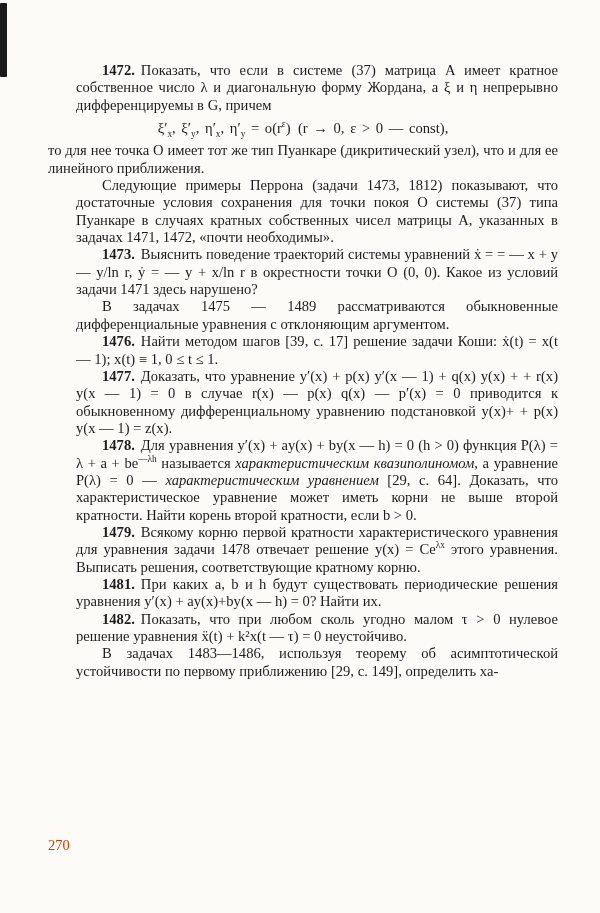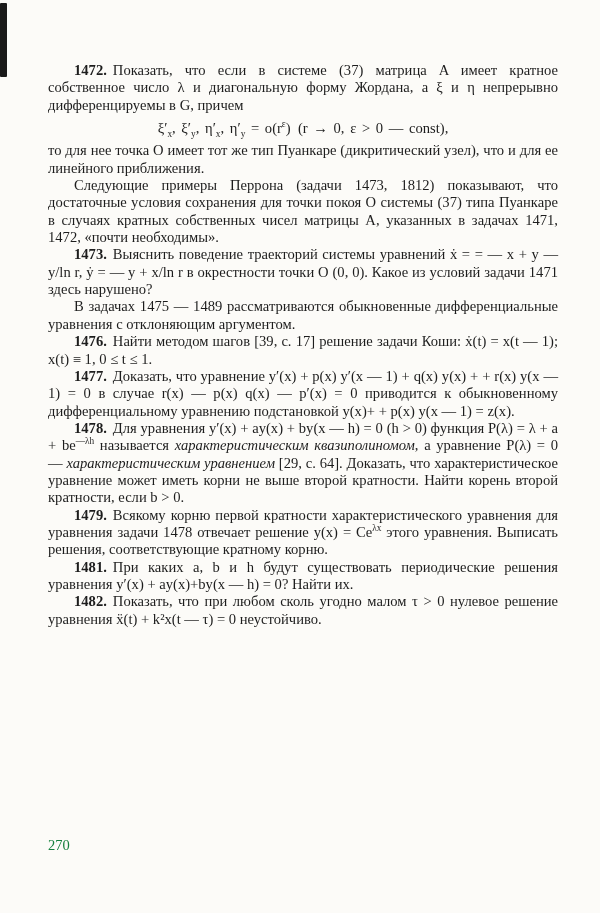--- a/index.html
+++ b/index.html
@@ -9,26 +9,26 @@
   }
   .scan-artifact{
     position:absolute;left:0;top:3px;width:7px;height:74px;background:#1a1a1a;
     filter:blur(0.7px);border-radius:1px;
   }
   .content{
     position:absolute;left:48px;top:62px;width:510px;
     font-size:14.6px;line-height:17.35px;text-align:justify;
   }
   .para{margin:0;}
-  .indent{text-indent:26px;}
+  .indent{text-indent:26px;margin-left:28px;}
   .num{font-weight:700;margin-right:6px;}
   .formula{margin:6px 0 5px 0;text-align:center;text-indent:0;word-spacing:2px;}
   sub,sup{font-size:0.64em;line-height:0;}
   .em{font-style:italic;}
-  .page-number{position:absolute;left:48px;top:837px;font-size:14.5px;color:#15803d;}
+  .page-number{position:absolute;left:48px;top:837px;font-size:14.5px;color:#c2410c;}
 </style>
 </head>
 <body>
 
 <div class="page">
   <div class="scan-artifact"></div>
 
   <div class="content">
 
     <p class="para indent"><b class="num">1472.</b><span>Показать, что если в системе (37) матрица A имеет кратное собственное число λ и диагональную форму Жордана, а ξ и η непрерывно дифференцируемы в G, причем</span></p>
@@ -51,17 +51,18 @@
 
     <p class="para indent"><b class="num">1478.</b><span>Для уравнения  y′(x) + ay(x) + by(x — h) = 0  (h &gt; 0) функция  P(λ) = λ + a + be</span><sup>—λh</sup><span>  называется </span><i class="em">характеристическим квазиполиномом</i><span>,  а уравнение  P(λ) = 0 — </span><i class="em">характеристическим уравнением</i><span> [29, с. 64]. Доказать, что характеристическое уравнение может иметь корни не выше второй кратности.  Найти корень второй кратности, если b &gt; 0.</span></p>
 
     <p class="para indent"><b class="num">1479.</b><span>Всякому корню первой кратности характеристического уравнения для уравнения задачи 1478 отвечает решение y(x) = Ce</span><sup>λx</sup><span> этого уравнения. Выписать решения, соответствующие кратному корню.</span></p>
 
 
     <p class="para indent"><b class="num">1481.</b><span>При каких a, b и h будут существовать периодические решения уравнения y′(x) + ay(x)+by(x — h) = 0? Найти их.</span></p>
 
     <p class="para indent"><b class="num">1482.</b><span>Показать, что при любом сколь угодно малом τ &gt; 0 нулевое решение уравнения ẍ(t) + k²x(t — τ) = 0 неустойчиво.</span></p>
 
+    <p class="para indent"><span>В задачах 1483—1486, используя теорему об асимптотической устойчивости по первому приближению [29, с. 149], определить ха-</span></p>
 
   </div>
 
   <div class="page-number">270</div>
 </div>
 
 </body></html>

